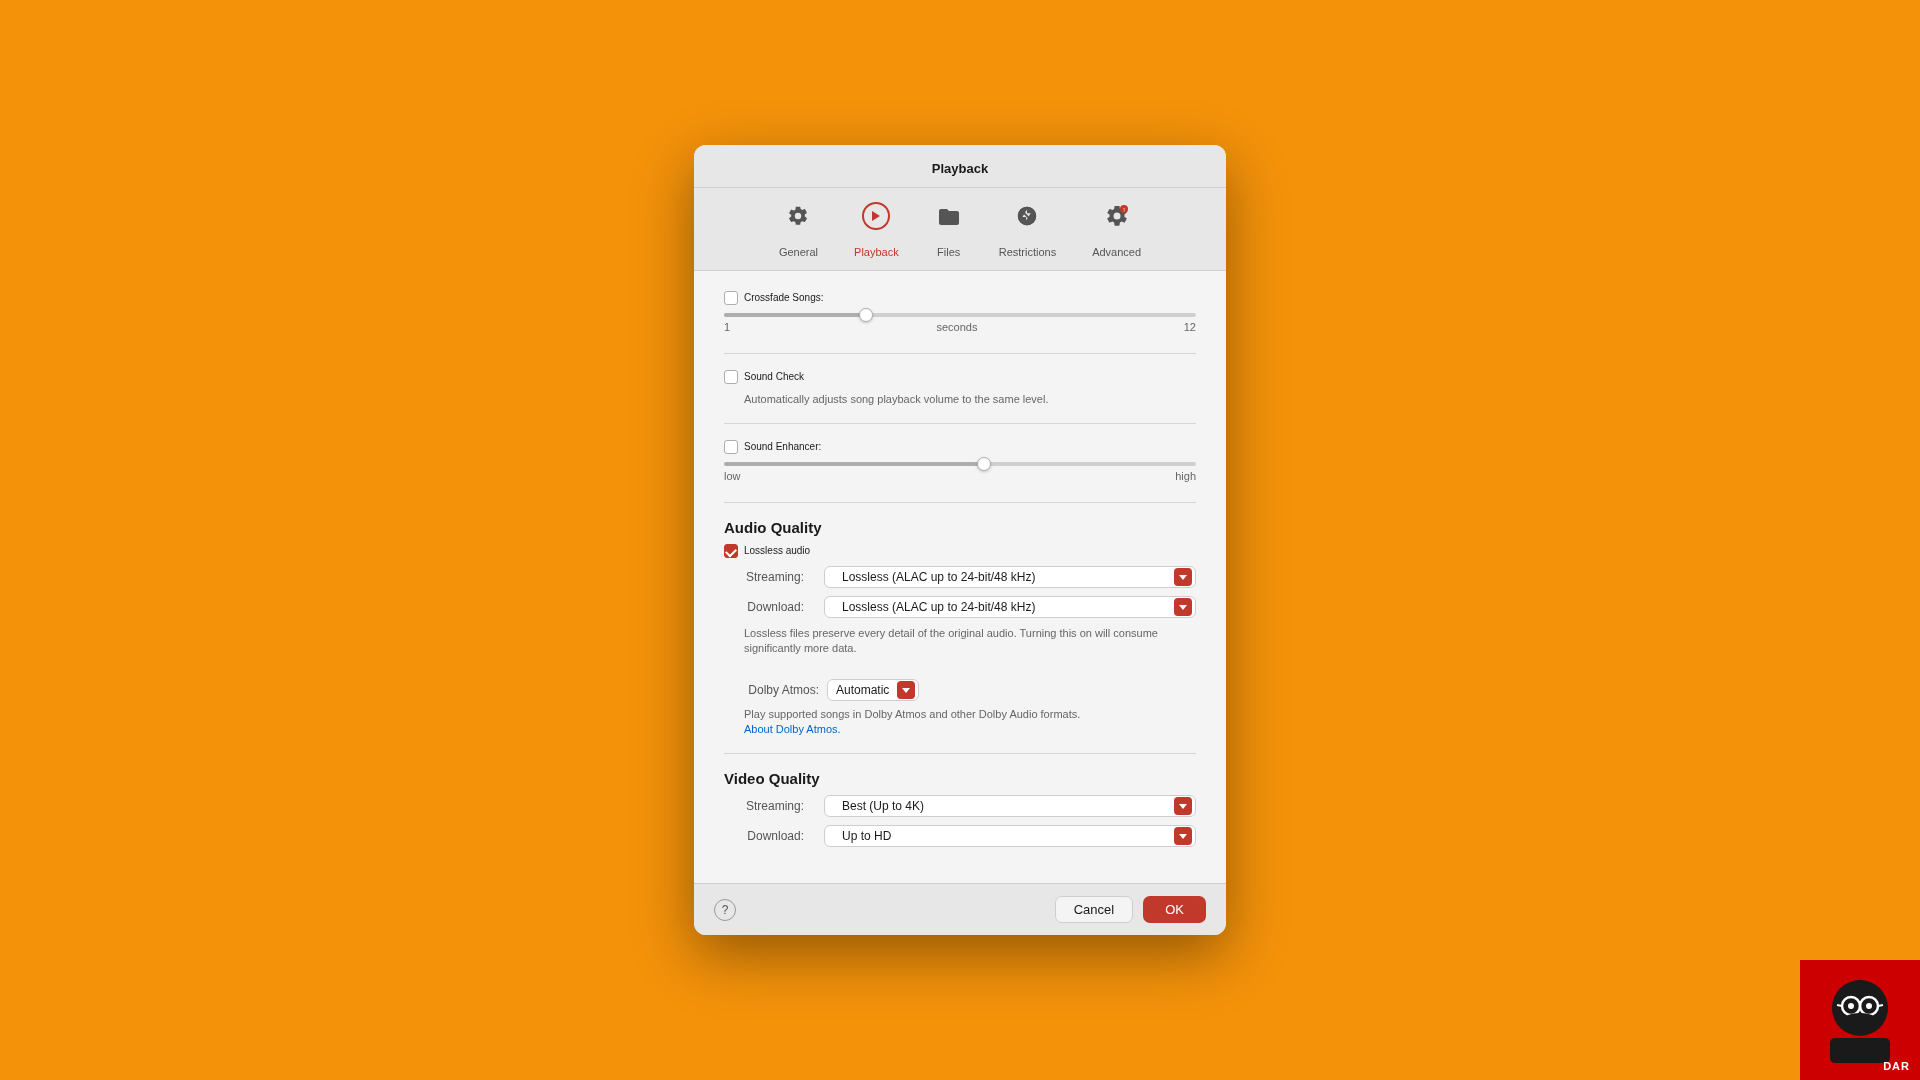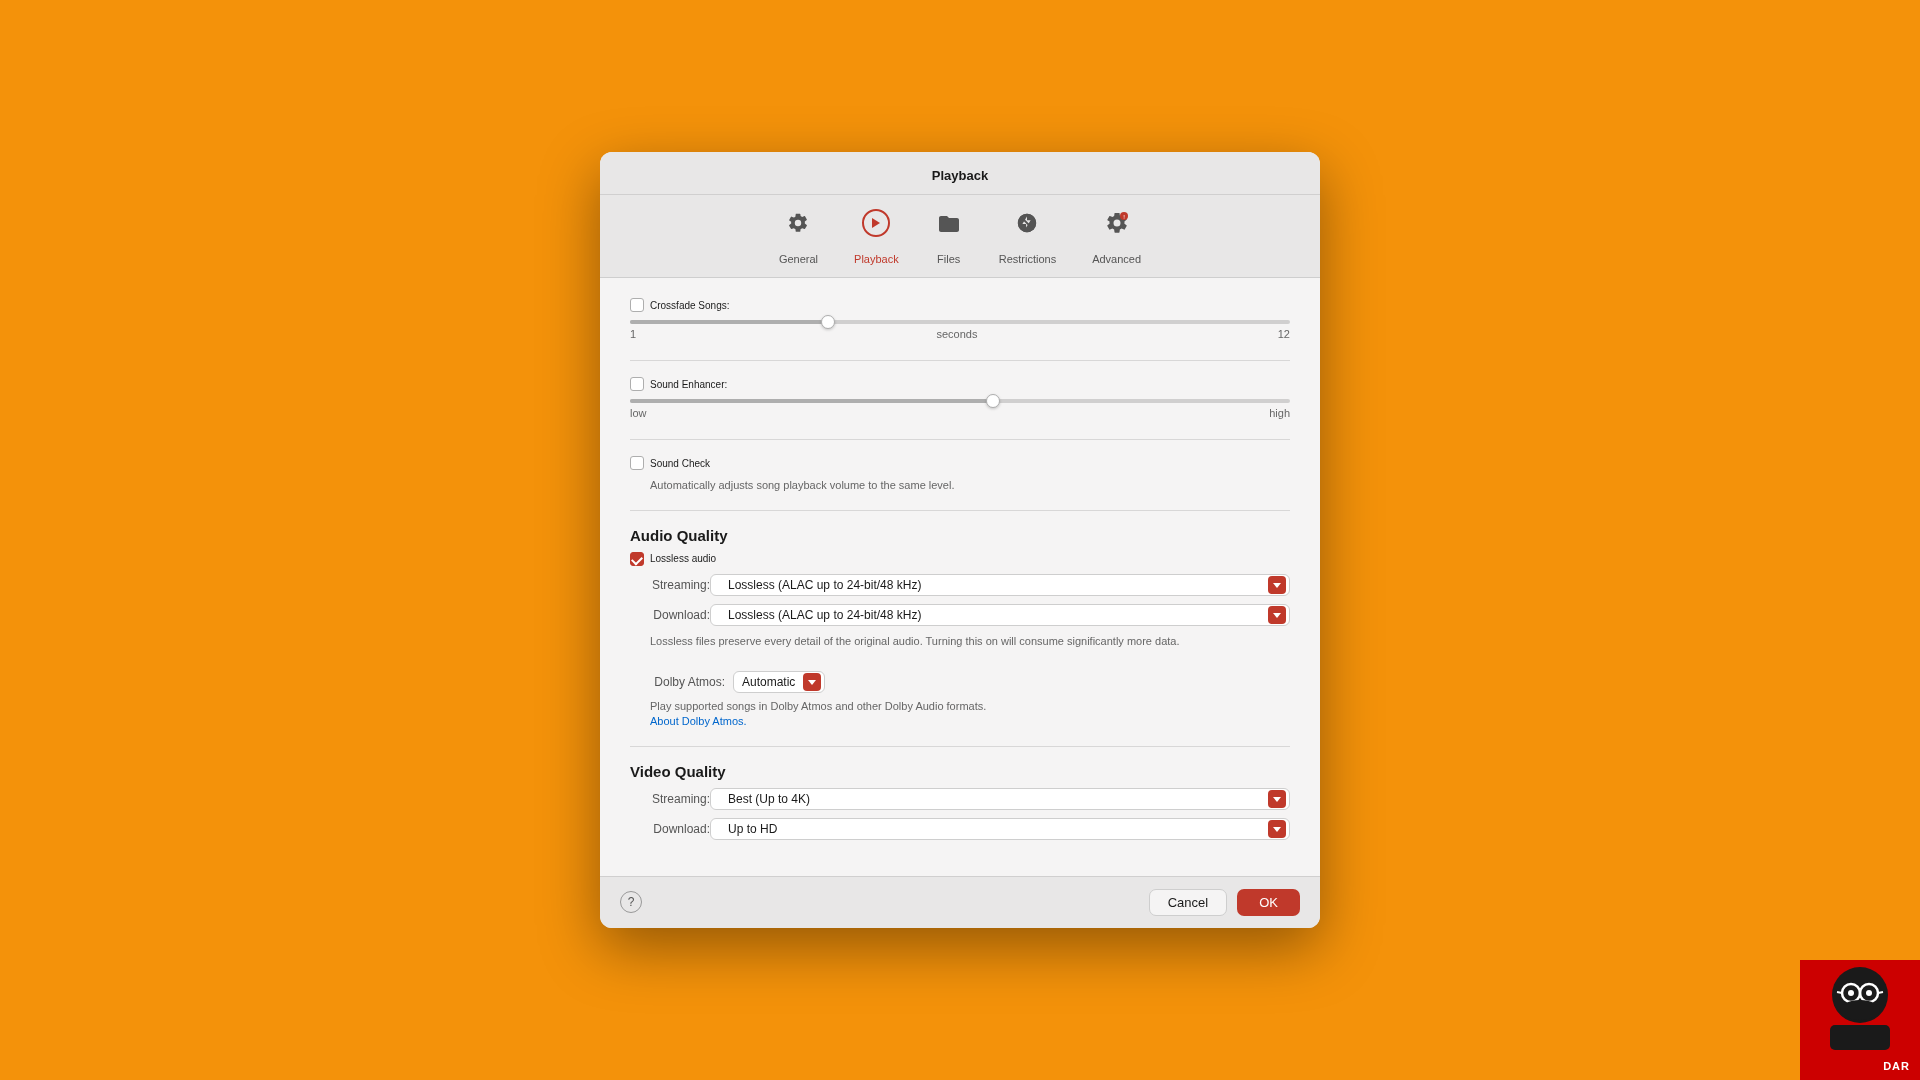--- a/index.html
+++ b/index.html
@@ -9,21 +9,21 @@
       background-color: #F4920A;
       display: flex;
       align-items: center;
       justify-content: center;
       font-family: -apple-system, BlinkMacSystemFont, 'Helvetica Neue', Arial, sans-serif;
       overflow: hidden;
       position: relative;
     }
 
     .dialog {
-      width: 720px;
+      width: 532px;
       background: #F0EFEF;
       border-radius: 12px;
       box-shadow: 0 20px 60px rgba(0,0,0,0.4);
       overflow: hidden;
       position: relative;
     }
 
     .dialog-titlebar {
       background: #E8E7E7;
       text-align: center;
@@ -209,21 +209,21 @@
       font-size: 15px;
       font-weight: 700;
       color: #1a1a1a;
       margin-bottom: 8px;
     }
 
     .field-row {
       display: flex;
       align-items: center;
       margin-bottom: 8px;
-      gap: 0;
+      gap: 20px;
     }
 
     .field-label {
       font-size: 12px;
       color: #555;
       min-width: 80px;
       text-align: right;
     }
 
     .select-wrapper {
@@ -356,20 +356,21 @@
       right: 0;
       width: 120px;
       height: 120px;
     }
 
     .avatar-bg {
       width: 100%;
       height: 100%;
       background: #CC0000;
       display: flex;
+      align-items: center;
       justify-content: center;
       position: relative;
     }
 
     .avatar-text {
       color: white;
       font-size: 11px;
       font-weight: bold;
       position: absolute;
       bottom: 8px;
@@ -470,43 +471,43 @@
           <span>seconds</span>
           <span>12</span>
         </div>
       </div>
     </div>
 
     <div class="section">
       <div class="row">
         <label class="checkbox-label">
           <span class="checkbox"></span>
+          <span>Sound Check</span>
+        </label>
+      </div>
+      <div class="description indent">Automatically adjusts song playback volume to the same level.</div>
+    </div>
+
+    <div class="section">
+      <div class="row">
+        <label class="checkbox-label">
+          <span class="checkbox"></span>
           <span>Sound Enhancer:</span>
         </label>
       </div>
       <div class="slider-container sound-enhancer-slider" style="--pos: 55">
         <div class="slider-track">
           <div class="slider-fill" style="width: 55%;"></div>
           <div class="slider-thumb" style="left: calc(55% - 7px);"></div>
         </div>
         <div class="slider-labels">
           <span>low</span>
           <span>high</span>
         </div>
       </div>
-    </div>
-
-    <div class="section">
-      <div class="row">
-        <label class="checkbox-label">
-          <span class="checkbox"></span>
-          <span>Sound Check</span>
-        </label>
-      </div>
-      <div class="description indent">Automatically adjusts song playback volume to the same level.</div>
     </div>
 
     <div class="section">
       <div class="section-title">Audio Quality</div>
 
       <div class="row">
         <label class="checkbox-label">
           <span class="checkbox checked"></span>
           <span>Lossless audio</span>
         </label>

